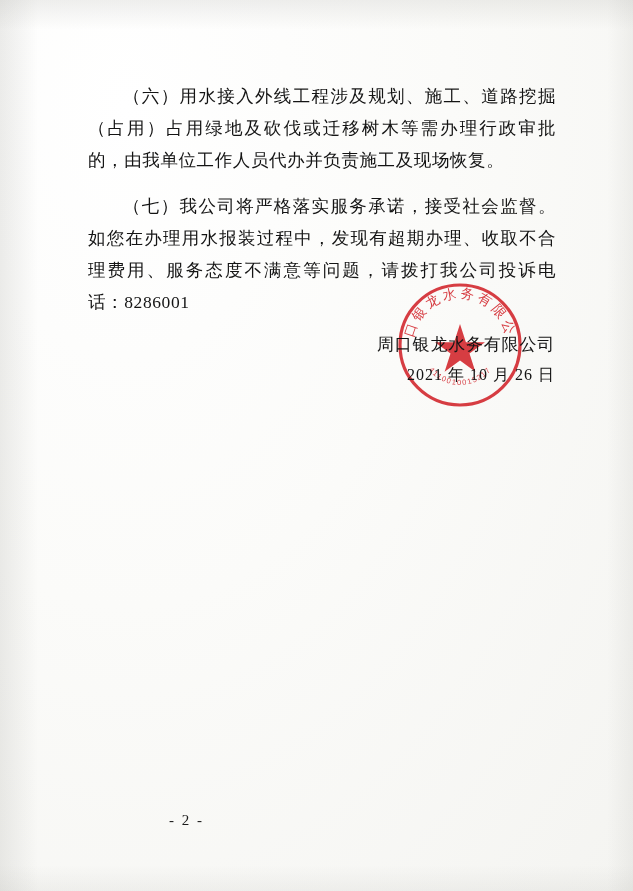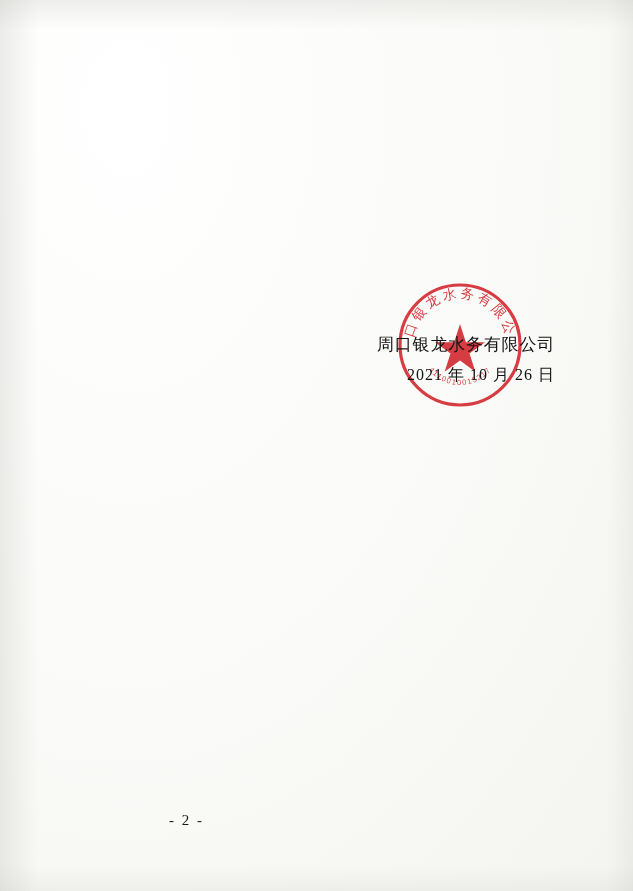--- a/index.html
+++ b/index.html
@@ -120,20 +120,24 @@
 </head>
 <body>
 
 <div class="page">
 
   <div class="scan-shade-left"></div>
   <div class="scan-shade-top"></div>
   <div class="scan-shade-right"></div>
   <div class="scan-shade-bottom"></div>
 
+  <div class="body-text">
+    <p class="para indent">（六）用水接入外线工程涉及规划、施工、道路挖掘（占用）占用绿地及砍伐或迁移树木等需办理行政审批的，由我单位工作人员代办并负责施工及现场恢复。</p>
+    <p class="para indent">（七）我公司将严格落实服务承诺，接受社会监督。如您在办理用水报装过程中，发现有超期办理、收取不合理费用、服务态度不满意等问题，请拨打我公司投诉电话：8286001</p>
+  </div>
 
   <div class="seal">
     <svg width="130" height="130" viewBox="0 0 130 130" xmlns="http://www.w3.org/2000/svg">
       <defs>
         <path id="sealArcTop" d="M 18,65 A 47,47 0 0 1 112,65" fill="none"></path>
         <path id="sealArcBottom" d="M 25,65 A 40,40 0 0 0 105,65" fill="none"></path>
       </defs>
       <circle cx="65" cy="65" r="60" fill="none" stroke="#d2232a" stroke-width="3.2"></circle>
       <g fill="#d2232a">
         <polygon points="65,44 70.9,62.2 90,62.2 74.5,73.5 80.4,91.7 65,80.4 49.6,91.7 55.5,73.5 40,62.2 59.1,62.2"></polygon>

